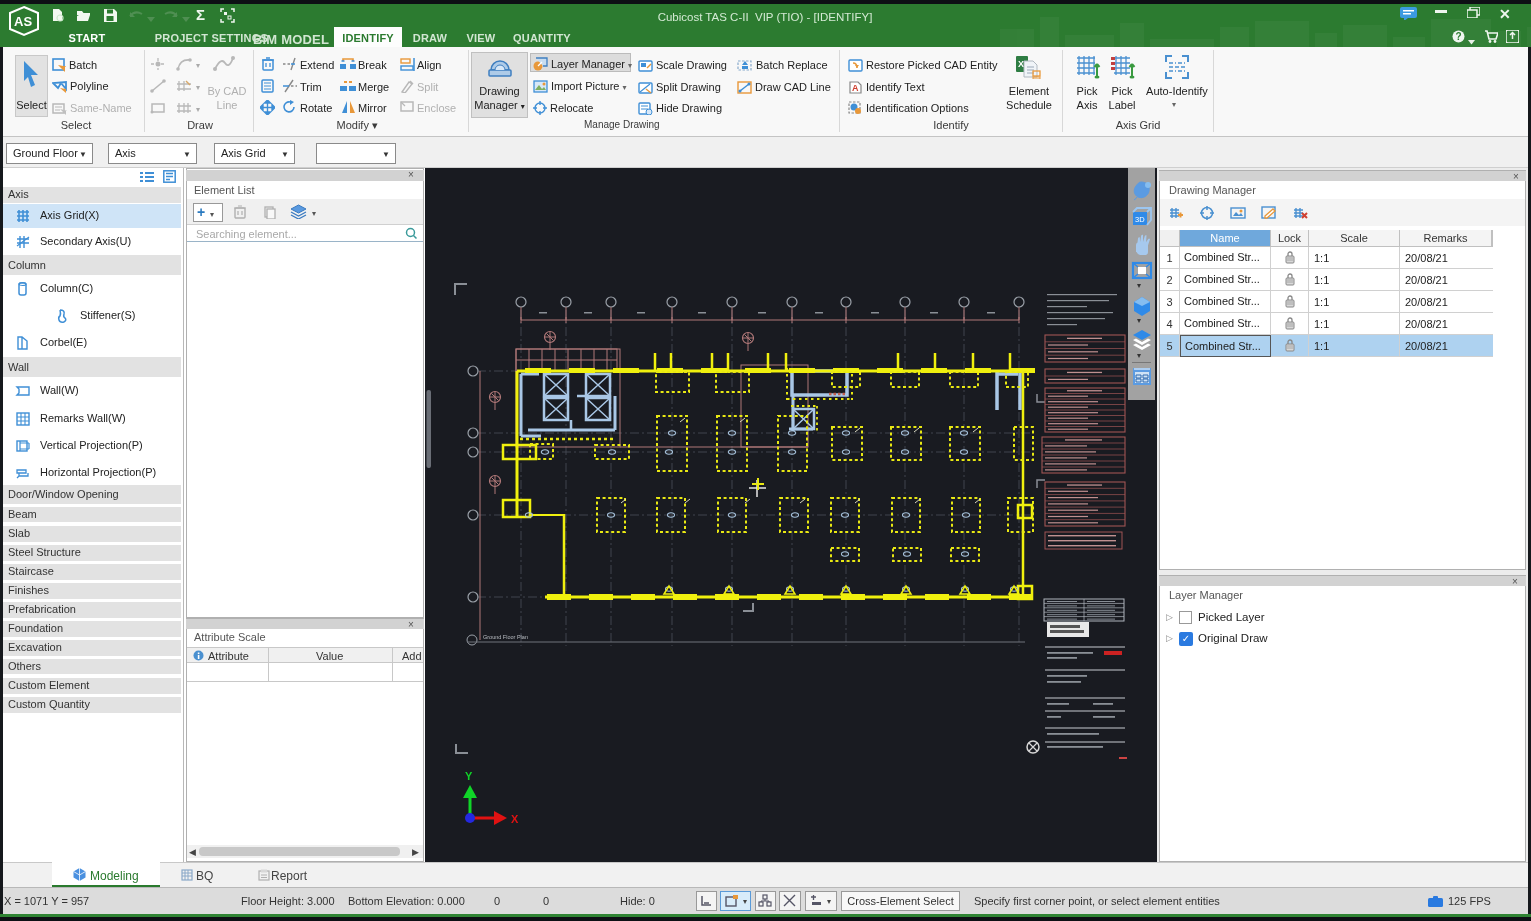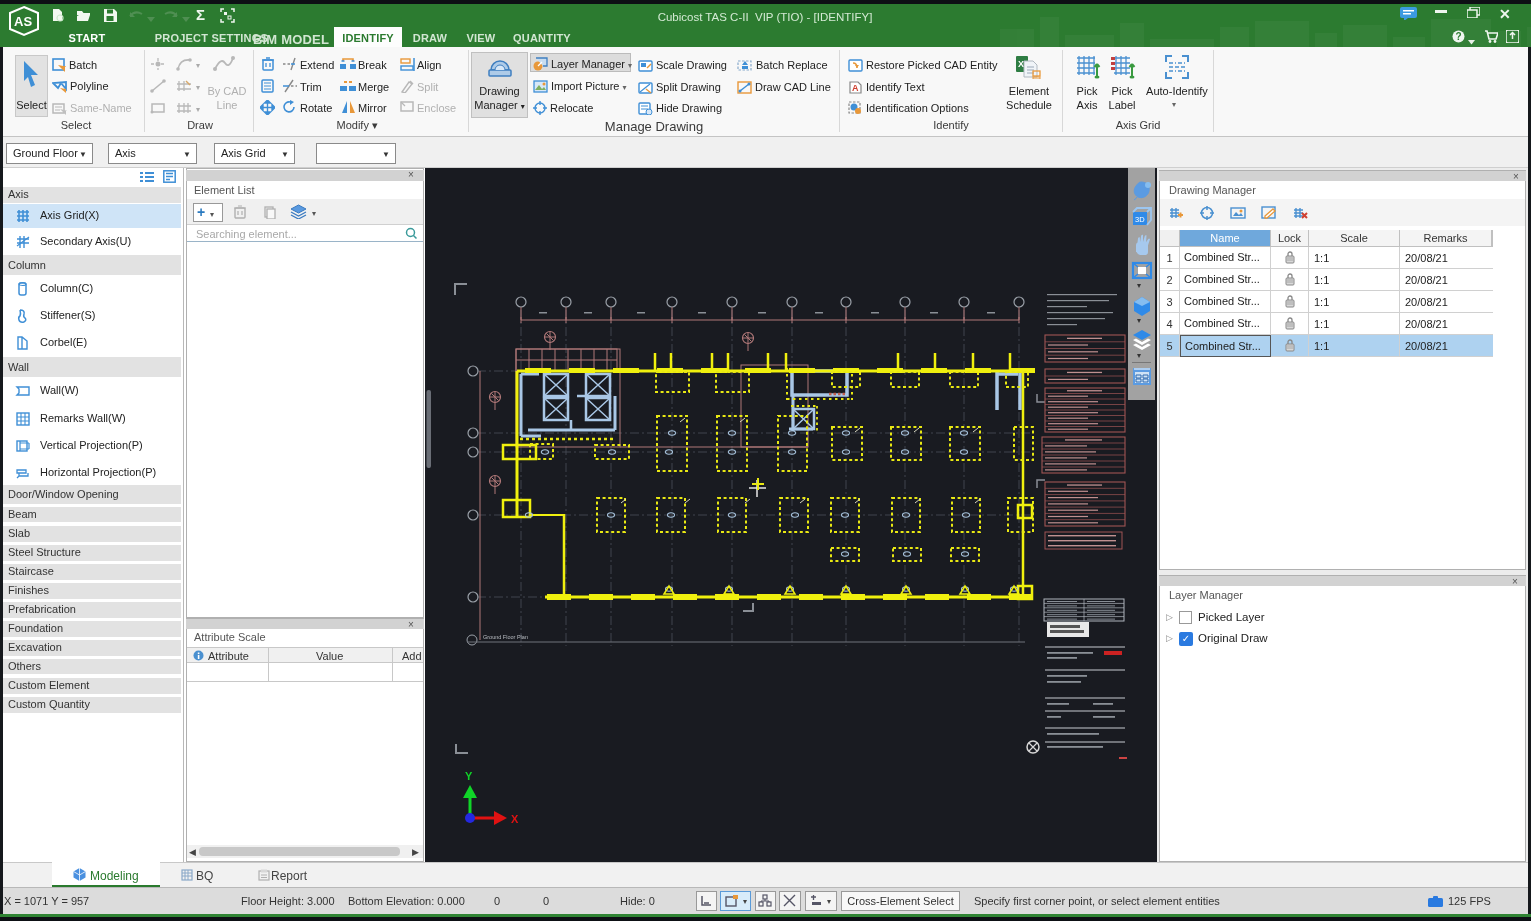--- a/index.html
+++ b/index.html
@@ -107,21 +107,21 @@
 <div class="abs" style="left:462px;top:32px;width:160px;text-align:center;color:#d2e6d2;font-size:11px;font-weight:bold;letter-spacing:0.2px">QUANTITY</div>
 <div class="abs" style="left:0;top:47px;width:1531px;height:90px;background:#f8f8f8;border-bottom:1px solid #c4c4c4"></div>
 <div class="abs" style="left:144px;top:50px;width:1px;height:82px;background:#d8d8d8"></div>
 <div class="abs" style="left:253px;top:50px;width:1px;height:82px;background:#d8d8d8"></div>
 <div class="abs" style="left:468px;top:50px;width:1px;height:82px;background:#d8d8d8"></div>
 <div class="abs" style="left:839px;top:50px;width:1px;height:82px;background:#d8d8d8"></div>
 <div class="abs" style="left:1062px;top:50px;width:1px;height:82px;background:#d8d8d8"></div>
 <div class="abs" style="left:1213px;top:50px;width:1px;height:82px;background:#d8d8d8"></div>
 <div class="abs" style="left:6px;top:119px;width:140px;text-align:center;font-size:11px;color:#3a3a3a">Select</div>
 <div class="abs" style="left:130px;top:119px;width:140px;text-align:center;font-size:11px;color:#3a3a3a">Draw</div>
-<div class="abs" style="left:584px;top:119px;width:140px;text-align:center;font-size:13px;color:#3a3a3a">Manage Drawing</div>
+<div class="abs" style="left:584px;top:119px;width:140px;text-align:left;font-size:10px;color:#3a3a3a">Manage Drawing</div>
 <div class="abs" style="left:881px;top:119px;width:140px;text-align:center;font-size:11px;color:#3a3a3a">Identify</div>
 <div class="abs" style="left:1068px;top:119px;width:140px;text-align:center;font-size:11px;color:#3a3a3a">Axis Grid</div>
 <div class="abs" style="left:287px;top:119px;width:140px;text-align:center;font-size:11px;color:#3a3a3a">Modify ▾</div>
 <div class="abs" style="left:15px;top:55px;width:33px;height:62px;background:#e2e2e2;border:1px solid #c8c8c8"></div>
 <div class="abs" style="left:22px;top:60px"><svg width="19" height="28" viewBox="0 0 19 28" style="">
         <path d="M2,1 L16,15 L9,15 L13,25 L9,27 L6,17 L2,21 Z" fill="#3f8fd6"></path>
       </svg></div>
 <div class="abs" style="left:15px;top:99px;width:33px;text-align:center;font-size:11px;color:#222">Select</div>
 <div class="ritem" style="left:52px;top:57px;width:120px"><svg width="14" height="14" viewBox="0 0 14 14" style="">
         <rect x="1" y="1" width="11" height="11" fill="none" stroke="#3f8fd6" stroke-width="1.6"></rect>
@@ -366,21 +366,21 @@
       </svg>
       <span>Secondary Axis(U)</span>
     </div>
 <div class="sitem" style="top:276px;height:25px;">
       <svg width="16" height="16" viewBox="0 0 16 16" style="">
         <rect x="4" y="2" width="7" height="12" rx="2" fill="none" stroke="#3f8fd6" stroke-width="1.5"></rect>
         <ellipse cx="7.5" cy="3" rx="3.5" ry="1.5" fill="none" stroke="#3f8fd6" stroke-width="1.2"></ellipse>
       </svg>
       <span>Column(C)</span>
     </div>
-<div class="sitem" style="top:303px;height:25px;">
+<div class="sitem" style="top:303px;height:25px;margin-left:40px;">
       <svg width="16" height="16" viewBox="0 0 16 16" style="">
         <path d="M5,2 q5,0 4,4 q-1,3 1,4 q2,2 -1,4 q-4,1 -5,-2 q-1,-3 1,-4 q1,-2 0,-6" fill="none" stroke="#3f8fd6" stroke-width="1.5"></path>
       </svg>
       <span>Stiffener(S)</span>
     </div>
 <div class="sitem" style="top:331px;height:24px;">
       <svg width="16" height="16" viewBox="0 0 16 16" style="">
         <path d="M3,2 h4 l5,4 v8 h-9 z M7,2 v12" fill="none" stroke="#3f8fd6" stroke-width="1.4"></path>
       </svg>
       <span>Corbel(E)</span>

